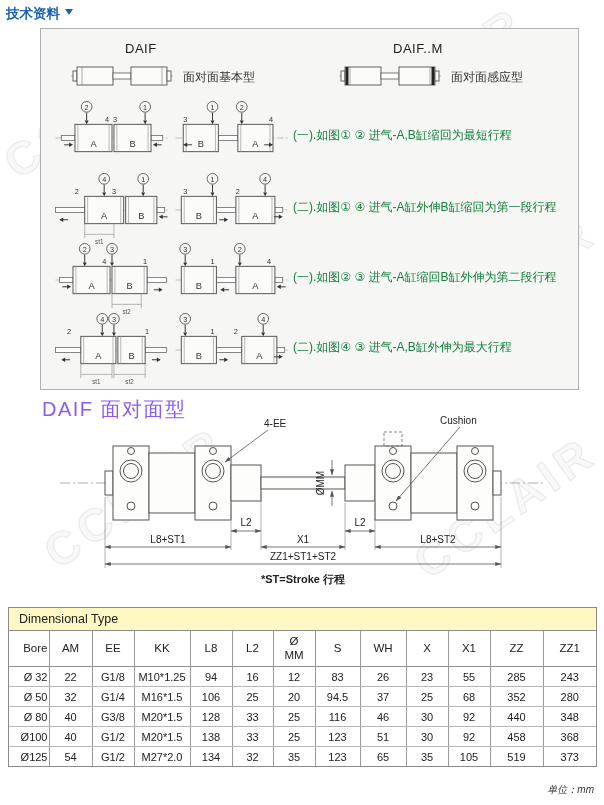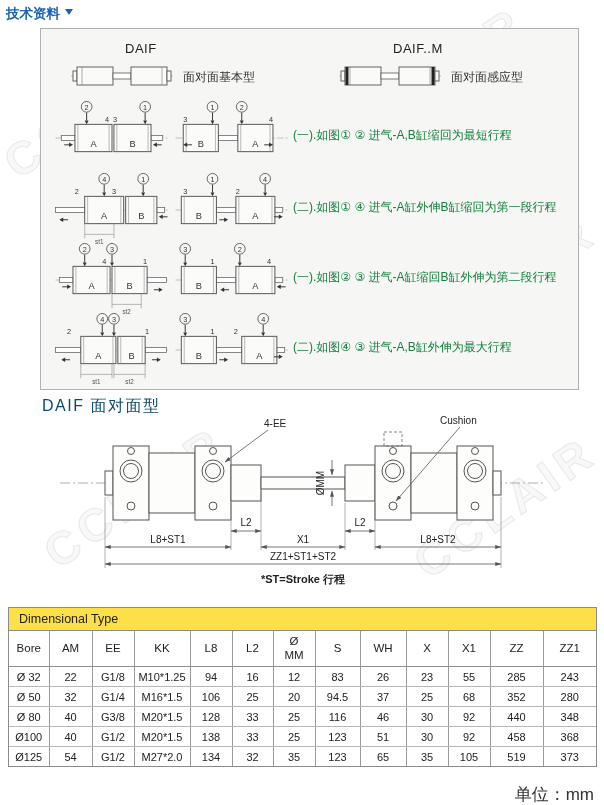--- a/index.html
+++ b/index.html
@@ -16,40 +16,40 @@
   .models{position:relative;height:68px;}
   .model{position:absolute;top:0;width:268px;height:68px;}
   .model.m0{left:0;} .model.m1{left:268px;}
   .m-name{position:absolute;left:48px;top:12px;font-size:13px;color:#222;letter-spacing:0.5px;margin-left:36px;}
   .m-icon{position:absolute;left:30px;top:34px;width:104px;height:26px;}
   .m-type{position:absolute;left:142px;top:40px;font-size:12px;color:#333;}
   .fig-row{position:absolute;left:8px;width:524px;height:72px;}
   .fig-diagrams{position:absolute;left:4px;top:0;width:242px;display:flex;gap:2px;}
   .fig-text{position:absolute;left:244px;top:50%;transform:translateY(-50%);width:288px;font-size:12px;color:#15803d;line-height:1.4;}
   
-  .dwg-title{position:absolute;left:42px;top:396px;font-size:16px;color:#0c4a6e;letter-spacing:1.5px;z-index:1;}
+  .dwg-title{position:absolute;left:42px;top:396px;font-size:20px;color:#8b5cf6;letter-spacing:1.5px;z-index:1;}
   .dwg{position:absolute;left:32px;top:413px;z-index:1;}
   .dwg .s{fill:#fdfdfc;stroke:#555;stroke-width:1;}
   .dwg .cl{stroke:#8a8a8a;stroke-width:0.7;stroke-dasharray:10 3 2 3;fill:none;}
   .dwg .dash{fill:none;stroke:#666;stroke-width:0.8;stroke-dasharray:3 2;}
   .dwg .d{stroke:#555;stroke-width:0.8;fill:none;}
   .dwg .e{stroke:#7d7d7d;stroke-width:0.6;}
   .dwg .t{font-size:10px;fill:#222;}
   .dwg .tn{font-size:11px;font-weight:bold;fill:#222;text-anchor:middle;}
   
   .tbl-wrap{position:absolute;left:8px;top:607px;width:587px;border:1px solid #8b8b8b;background:#fff;z-index:1;}
-  .tbl-title{height:22px;line-height:22px;padding-left:10px;background:#fde047;border-bottom:1px solid #8b8b8b;font-size:12.5px;color:#222;}
+  .tbl-title{height:22px;line-height:22px;padding-left:10px;background:#fef9c3;border-bottom:1px solid #8b8b8b;font-size:12.5px;color:#222;}
   table{width:587px;border-collapse:collapse;table-layout:fixed;}
   th{height:33px;font-size:11.5px;font-weight:normal;color:#222;text-align:center;vertical-align:middle;
      border-left:1px solid #9a9a9a;border-bottom:1px solid #8f8f8f;white-space:pre-line;line-height:1.15;}
   td{height:17px;text-align:center;font-size:11px;color:#222;border-left:1px solid #9a9a9a;border-bottom:1px solid #b7b7b7;}
-  th:first-child,td:first-child{border-left:none;}
+  th:first-child,td:first-child{border-left:none;text-align:right;}
   tbody tr:last-child td{border-bottom:none;}
   td.bore{font-size:11px;}
-  .unit{position:absolute;right:10px;top:783px;font-size:17px;color:#333;z-index:1;}
+  .unit{position:absolute;right:10px;top:783px;font-size:10px;color:#333;z-index:1;font-style:italic;}
 </style>
 </head>
 <body>
 
 <div class="page">
 
   <div class="wm" style="left:-10px;top:80px;">CCLAIR</div>
   <div class="wm" style="left:330px;top:50px;">CCLAIR</div>
   <div class="wm" style="left:70px;top:270px;">CCLAIR</div>
   <div class="wm" style="left:400px;top:260px;">CCLAIR</div>

